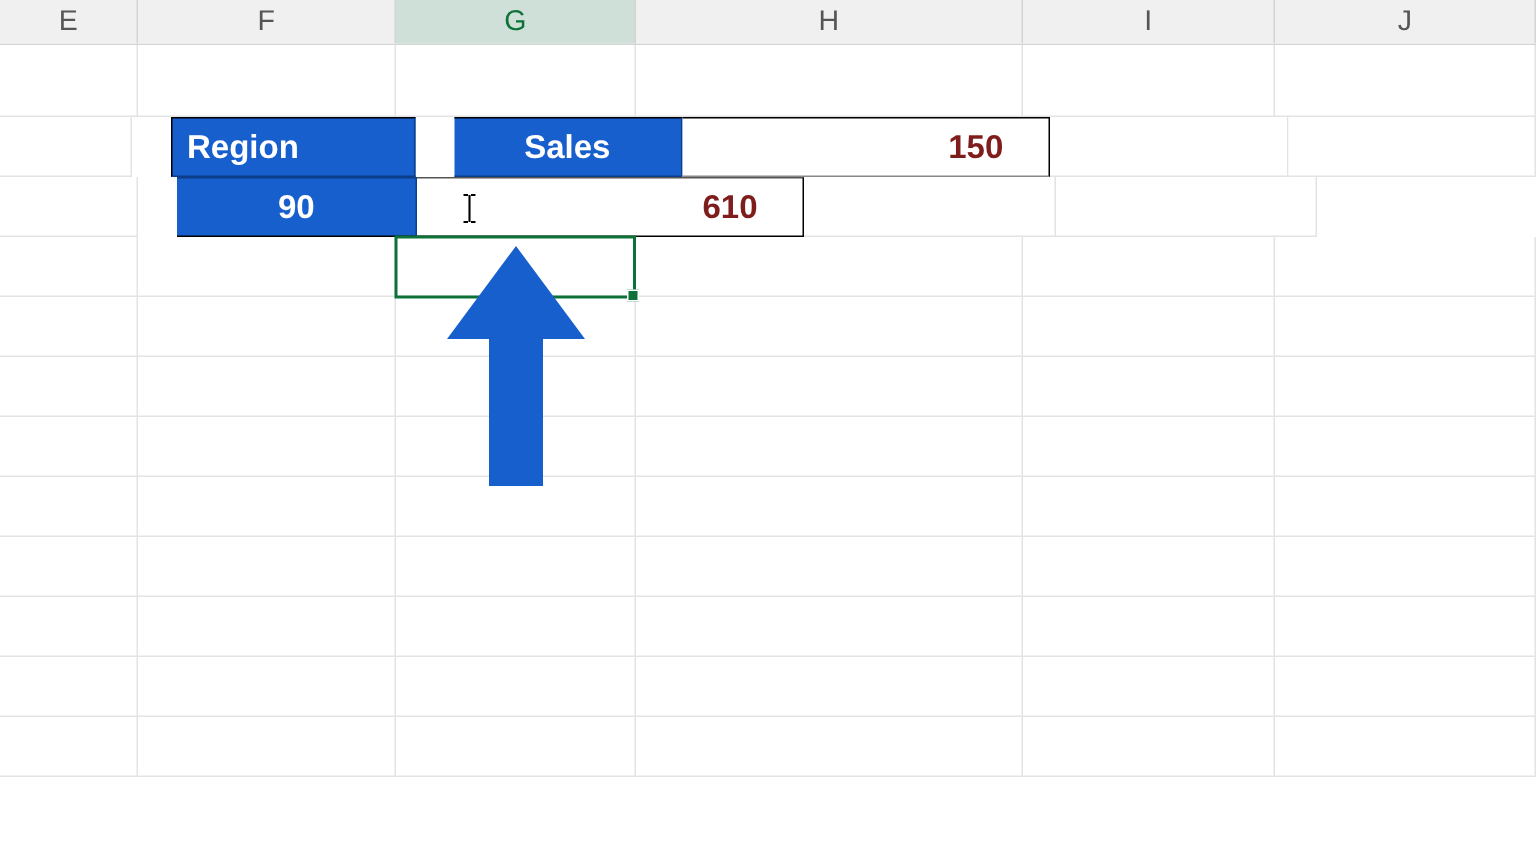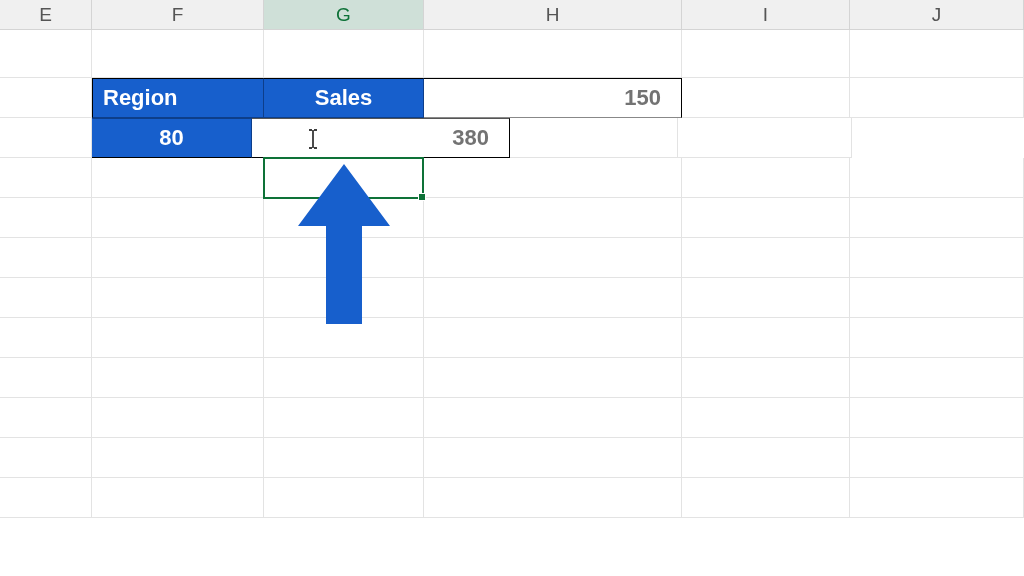--- a/index.html
+++ b/index.html
@@ -59,28 +59,29 @@
     .c-I { width: 168px; }
     .c-J { width: 174px; }
 
     
     .hdr {
       background: #175fcc;
       color: #ffffff;
       border-right: 1px solid #0d3e8a;
       border-bottom: 1px solid #0d3e8a;
       border-top: 1px solid #0d3e8a;
+      margin-left: 26px;
     }
     .hdr.center { justify-content: center; }
     .hdr.left { justify-content: flex-start; padding-left: 10px; }
     
     .val {
       justify-content: flex-end;
-      padding-right: 20px;
-      color: #737373;
+      padding-right: 30px;
+      color: #7f1d1d;
       border-top: 1px solid #555;
       border-right: 1.5px solid #000;
       border-bottom: 1px solid #888;
     }
     .val.bottom { border-bottom: 1.5px solid #000; }
     .val.top { border-top: 1.5px solid #000; }
     
     .block-top { border-top: 1.5px solid #000; }
     .block-left { border-left: 1.5px solid #000; }
     .block-bottom { border-bottom: 1.5px solid #000; }
@@ -146,22 +147,22 @@
       <div class="cell c-E"></div>
       <div class="cell c-F hdr left block-top block-left">Region</div>
       <div class="cell c-G hdr center block-top">Sales</div>
       <div class="cell c-H val top">150</div>
       <div class="cell c-I"></div>
       <div class="cell c-J"></div>
     </div>
 
     <div class="row">
       <div class="cell c-E"></div>
-      <div class="cell c-G hdr center block-bottom">80</div>
-      <div class="cell c-H val bottom">380</div>
+      <div class="cell c-G hdr center block-bottom">90</div>
+      <div class="cell c-H val bottom">610</div>
       <div class="cell c-I"></div>
       <div class="cell c-J"></div>
     </div>
 
     <div class="row">
         <div class="cell c-E"></div>
         <div class="cell c-F"></div>
         <div class="cell c-G"></div>
         <div class="cell c-H"></div>
         <div class="cell c-I"></div>

